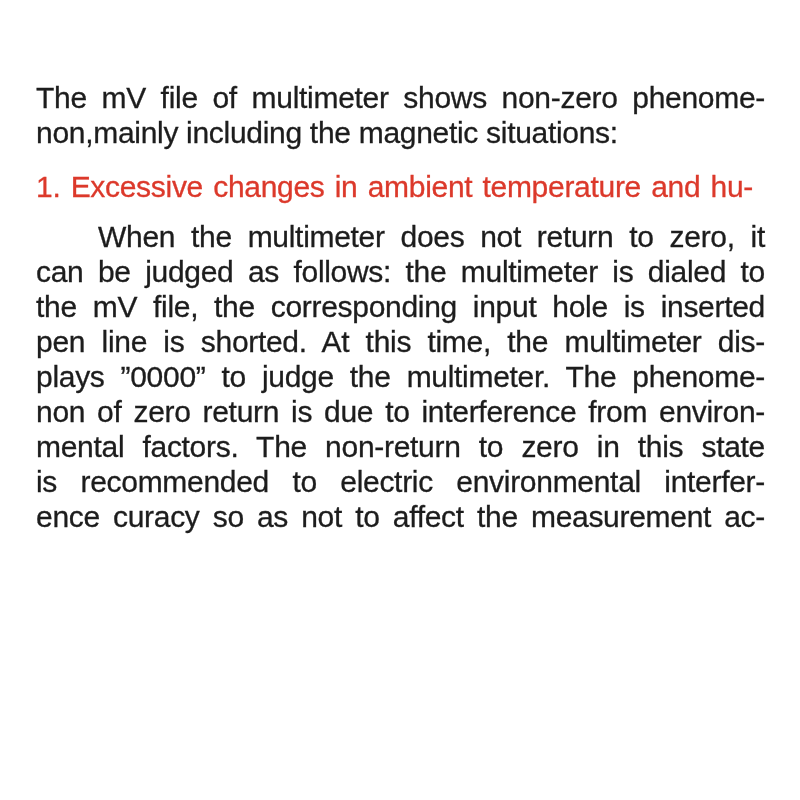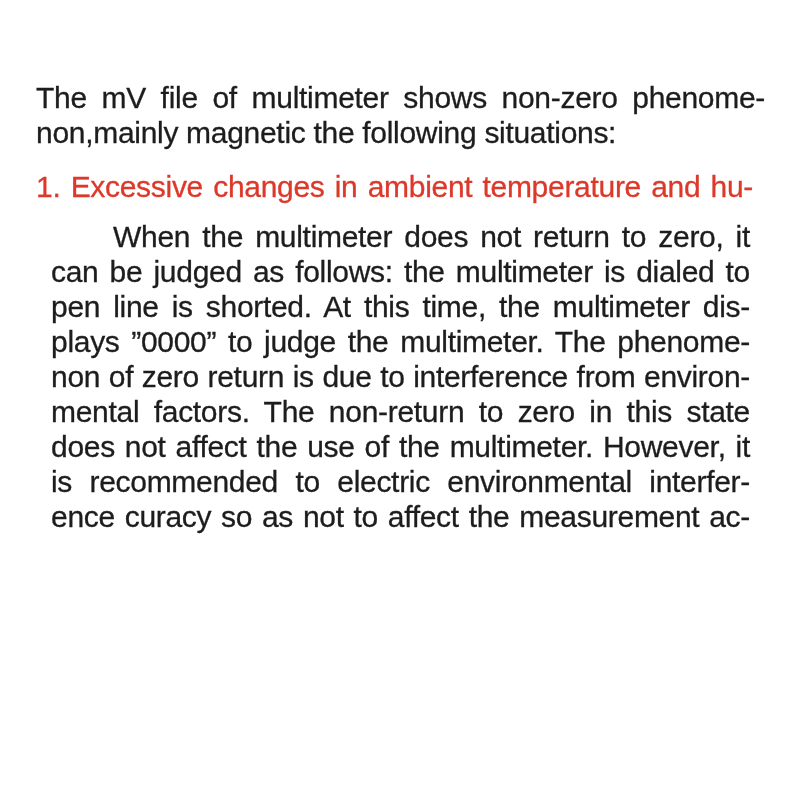--- a/index.html
+++ b/index.html
@@ -22,51 +22,51 @@
   }
   .block {
     font-size: 30px;
     line-height: 35px;
     letter-spacing: -0.3px;
     color: var(--text, #1d1d1d);
     -webkit-text-stroke: 0.3px currentColor;
   }
   .intro   { margin: 0 0 19px 0; }
   .causes  { margin: 0 12px 15px 0; color: var(--accent, #dc392b); }
-  .explain { margin: 15px; }
+  .explain { margin: 0; }
   .ln {
     min-height: 35px;
     text-align: left;
   }
   .ln.j {
     text-align: justify;
     text-align-last: justify;
     text-justify: inter-word;
   }
   .ln.indent {
     text-indent: 62px;
   }
 </style>
 </head>
 <body>
 
 <main class="page">
   <section class="block intro">
       <div class="ln j">The mV file of multimeter shows non-zero phenome-</div>
-      <div class="ln">non,mainly magnetic the following situations:</div>
+      <div class="ln">non,mainly including the magnetic situations:</div>
     </section>
 
   <section class="block causes">
       <div class="ln j">1. Excessive changes in ambient temperature and hu-</div>
     </section>
 
   <section class="block explain">
       <div class="ln j indent">When the multimeter does not return to zero, it</div>
       <div class="ln j">can be judged as follows: the multimeter is dialed to</div>
+      <div class="ln j">the mV file, the corresponding input hole is inserted</div>
       <div class="ln j">pen line is shorted. At this time, the multimeter dis-</div>
       <div class="ln j">plays ”0000” to judge the multimeter. The phenome-</div>
       <div class="ln j">non of zero return is due to interference from environ-</div>
       <div class="ln j">mental factors. The non-return to zero in this state</div>
-      <div class="ln j">does not affect the use of the multimeter. However, it</div>
       <div class="ln j">is recommended to electric environmental interfer-</div>
       <div class="ln j">ence curacy so as not to affect the measurement ac-</div>
     </section>
 </main>
 
 </body></html>

